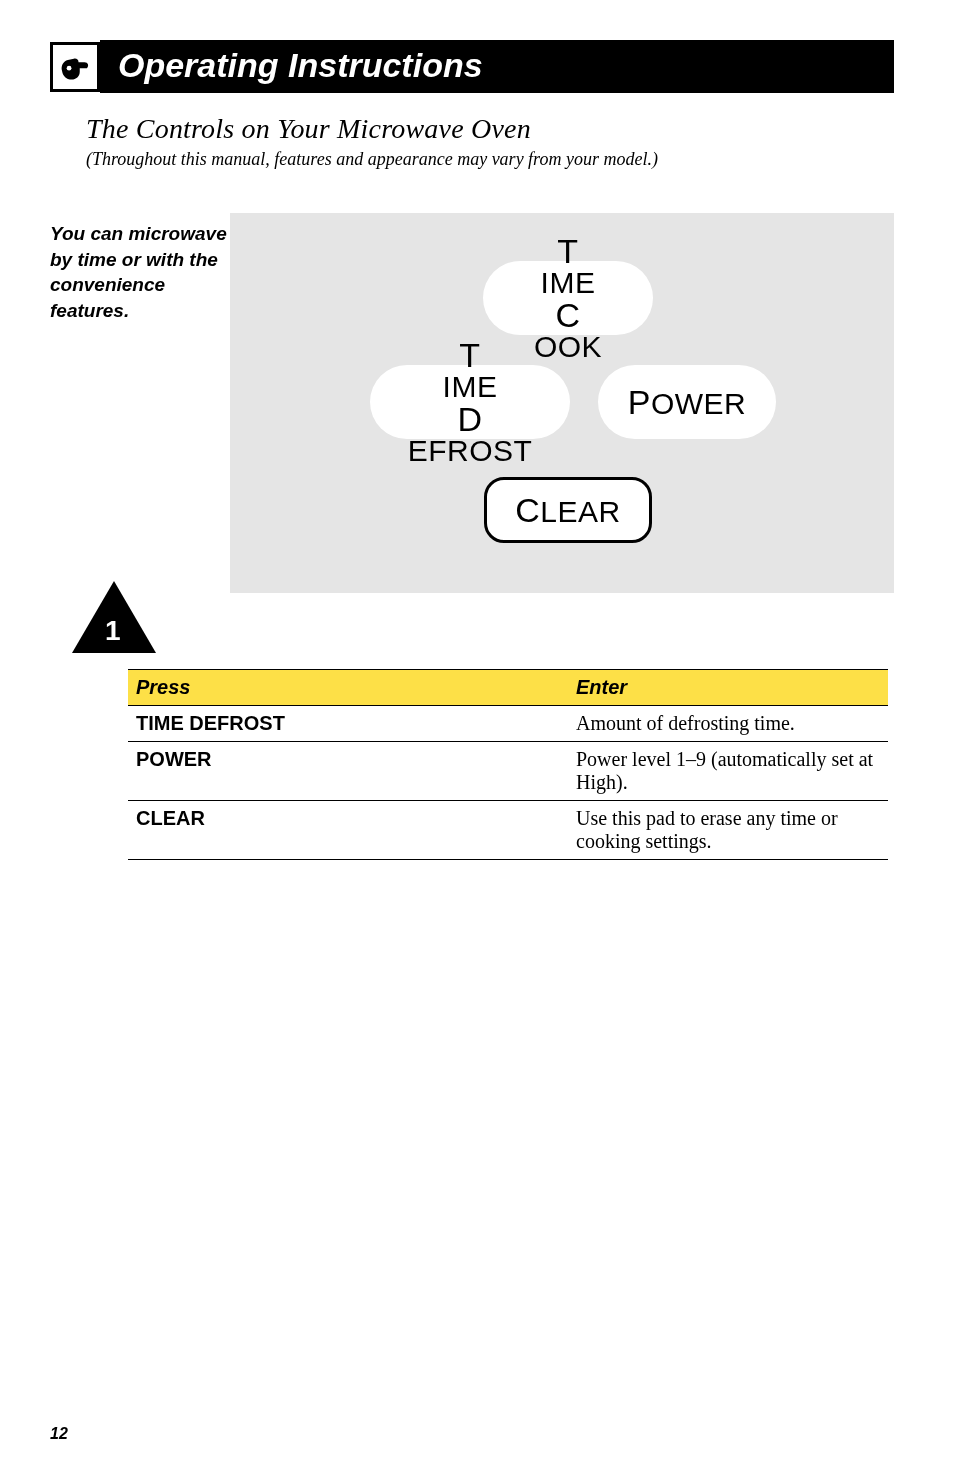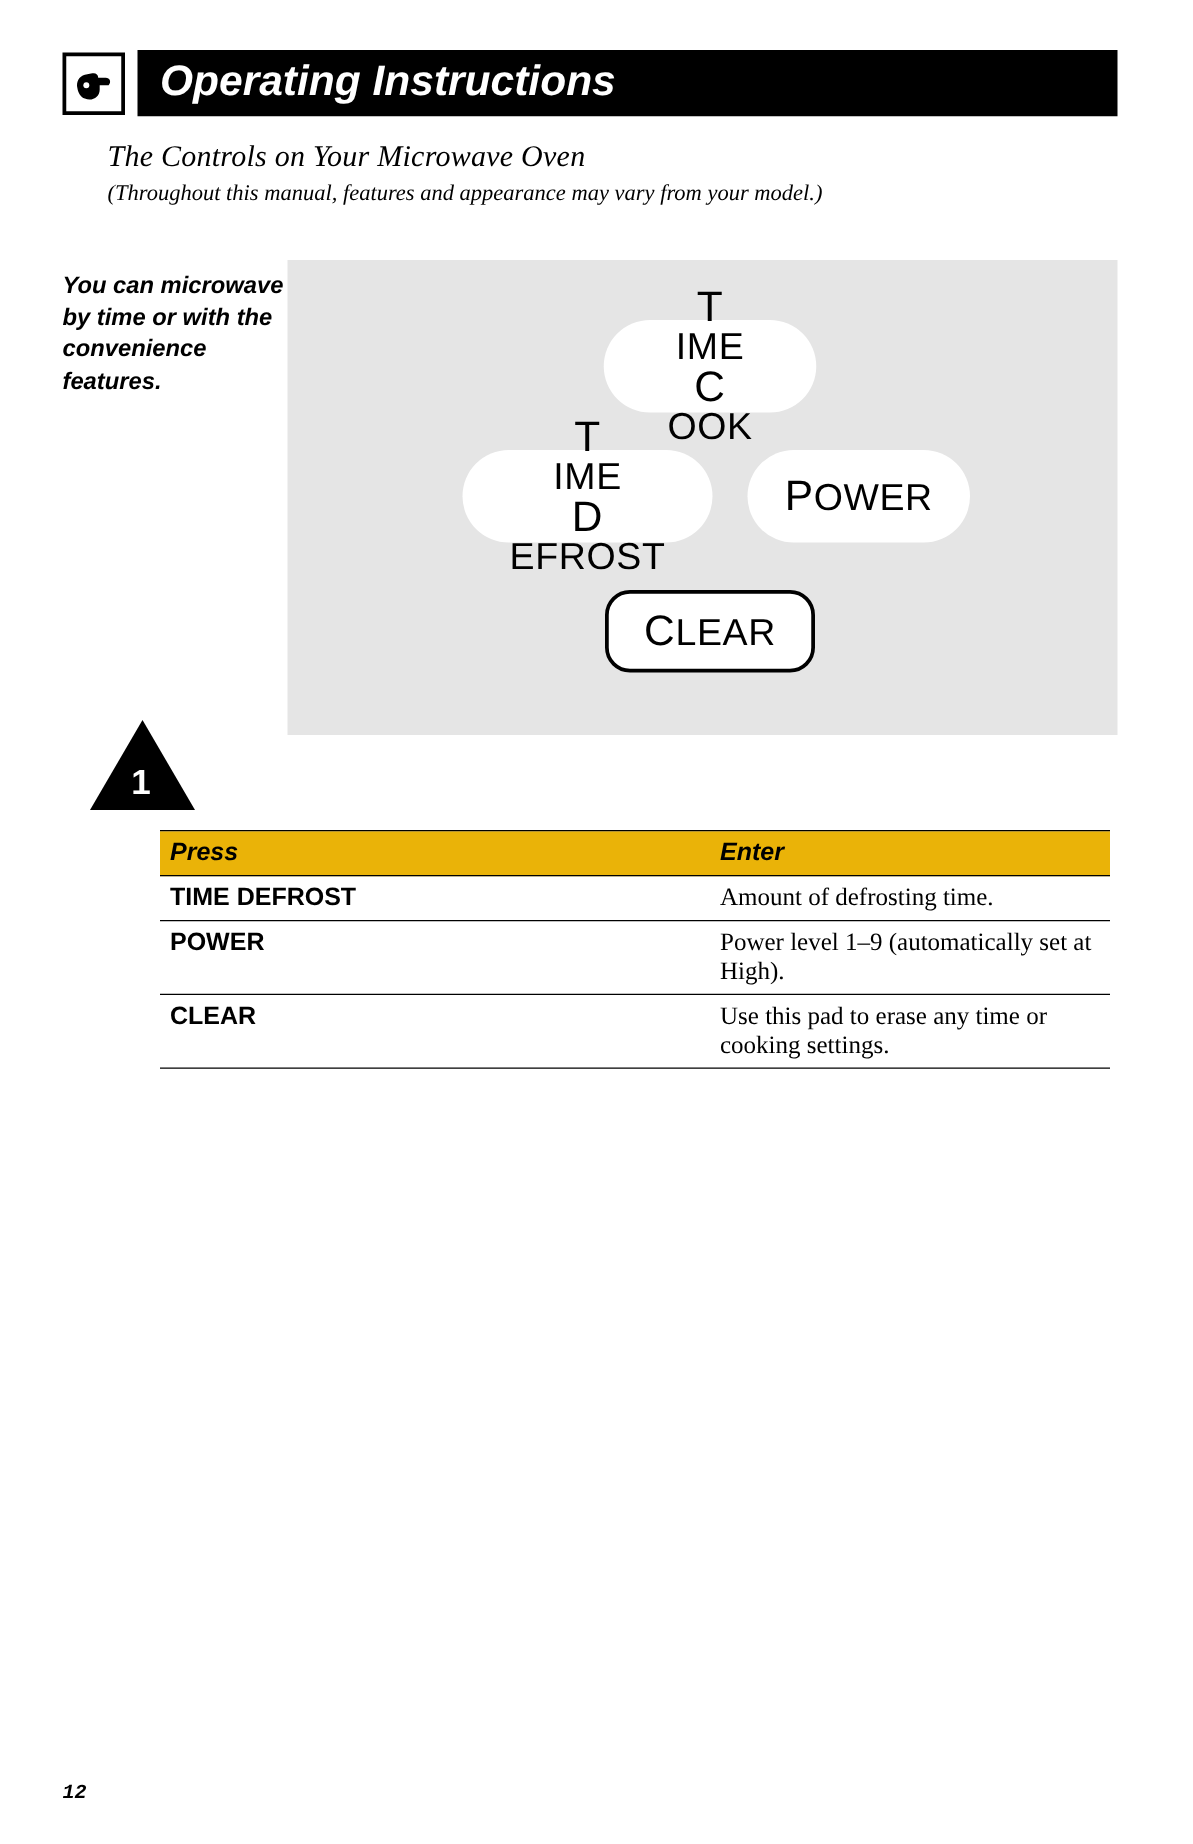--- a/index.html
+++ b/index.html
@@ -6,21 +6,21 @@
   body {
     width: 954px;
     height: 1475px;
     background: #fff;
     font-family: "Times New Roman", Times, serif;
     color: #000;
     position: relative;
     padding: 30px 60px 30px 50px;
   }
 
-  .header-row { display: flex; align-items: center; gap: 10px; margin-bottom: 20px; margin-top: 10px; border-radius: 11px; }
+  .header-row { display: flex; align-items: center; margin-bottom: 20px; margin-top: 10px; border-radius: 11px; }
   .finger-icon {
     width: 50px; height: 50px;
     border: 3px solid #000;
     display: flex; align-items: center; justify-content: center;
     background: #fff;
   }
   .finger-icon svg { width: 38px; height: 38px; }
 
   .black-bar {
     background: #000;
@@ -30,21 +30,21 @@
     font-style: italic;
     font-size: 34px;
     padding: 6px 18px 8px 18px;
     flex: 1;
   }
 
   .section-title {
     font-family: "Times New Roman", Times, serif;
     font-style: italic;
     font-weight: 400;
-    font-size: 24px;
+    font-size: 28px;
     margin-top: 18px;
     margin-left: 36px;
     letter-spacing: 0.2px;
   }
   .section-sub {
     font-family: "Times New Roman", Times, serif;
     font-style: italic;
     font-size: 18px;
     margin-top: 4px;
     margin-left: 36px;
@@ -146,21 +146,21 @@
     width: 760px;
     border-collapse: collapse;
   }
   .feature-table th, .feature-table td {
     text-align: left;
     padding: 6px 8px 6px 8px;
     vertical-align: top;
     font-size: 20px;
   }
   .feature-table thead th {
-    background: #eab308;
+    background: #fde047;
     font-family: Arial, Helvetica, sans-serif;
     font-weight: 700;
     font-style: italic;
     border-top: 1.5px solid #000;
     border-bottom: 1px solid #000;
   }
   .feature-table tbody td {
     border-bottom: 1px solid #000;
   }
   .label-col {
@@ -170,21 +170,21 @@
   }
   .val-col {
     font-family: "Times New Roman", Times, serif;
     font-weight: 400;
   }
 
   .page-num {
     position: absolute;
     left: 50px;
     bottom: 32px;
-    font-family: Liberation Mono, monospace;
+    font-family: Liberation Sans, sans-serif;
     font-style: italic;
     font-weight: 700;
     font-size: 16px;
   }
 </style>
 </head>
 <body>
 
 <div class="header-row">
   <div class="finger-icon">

